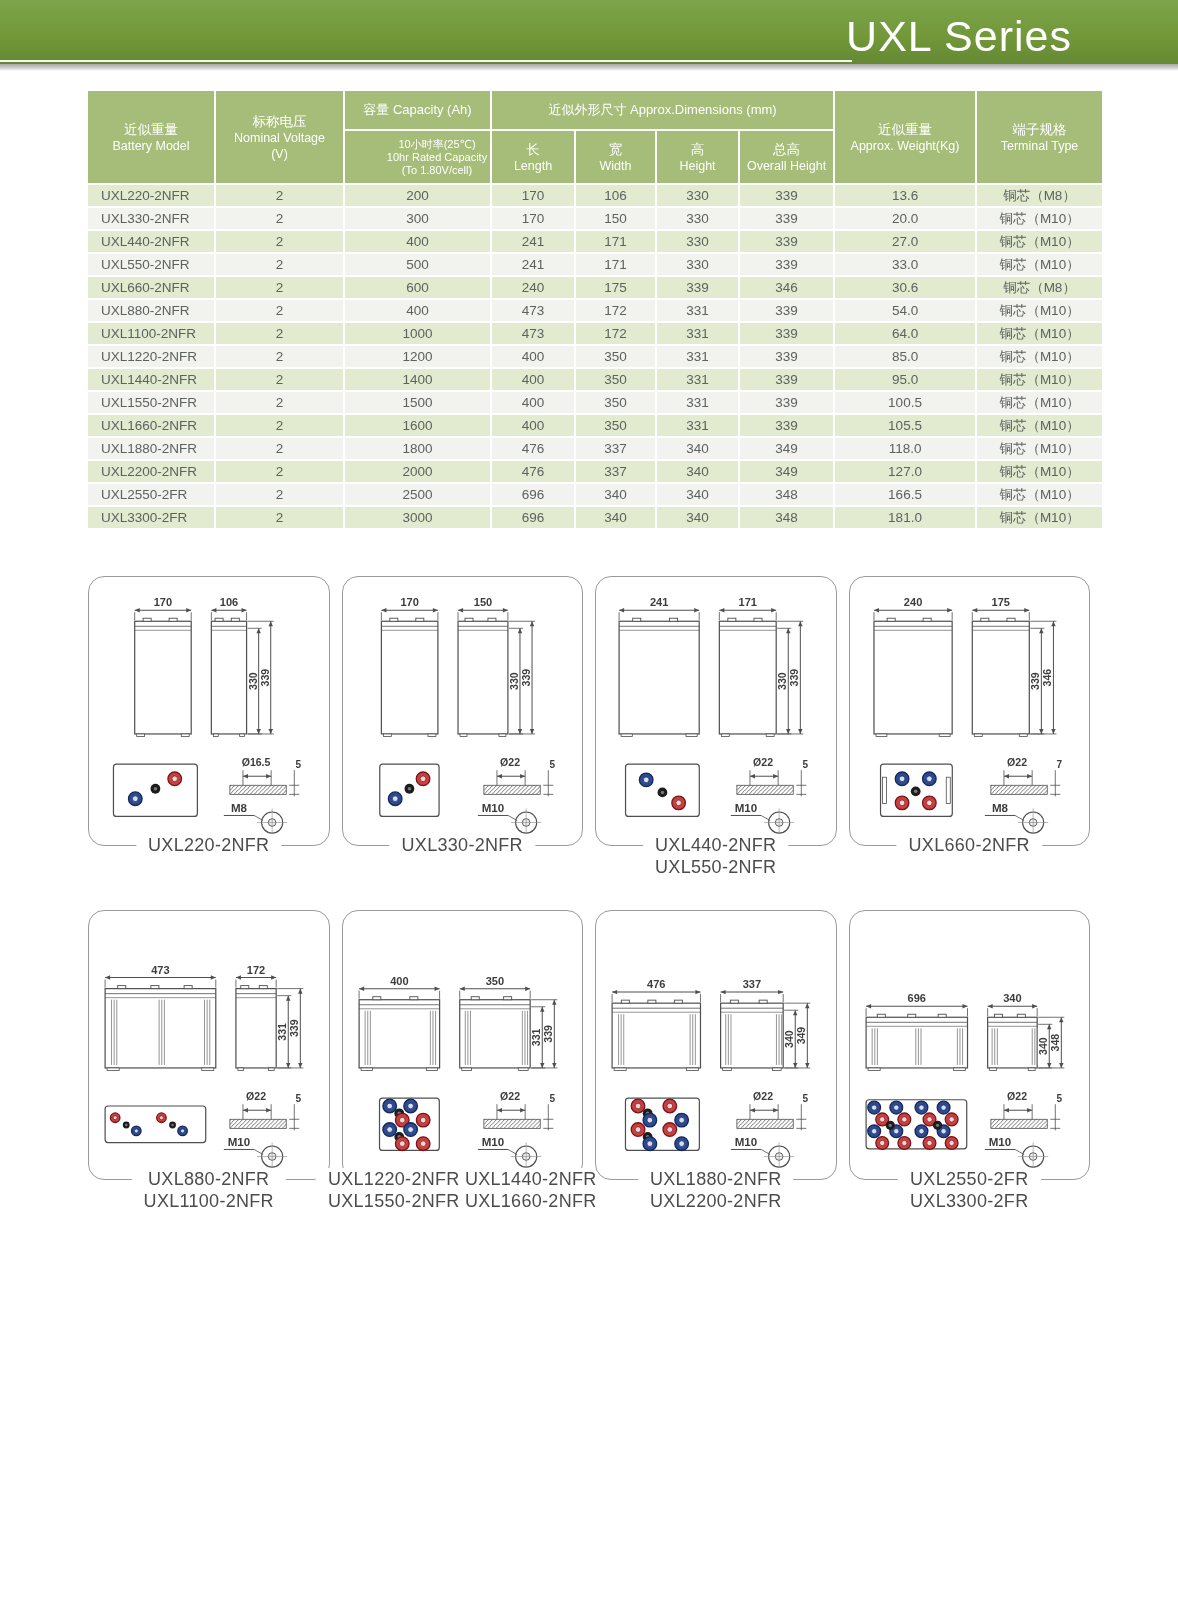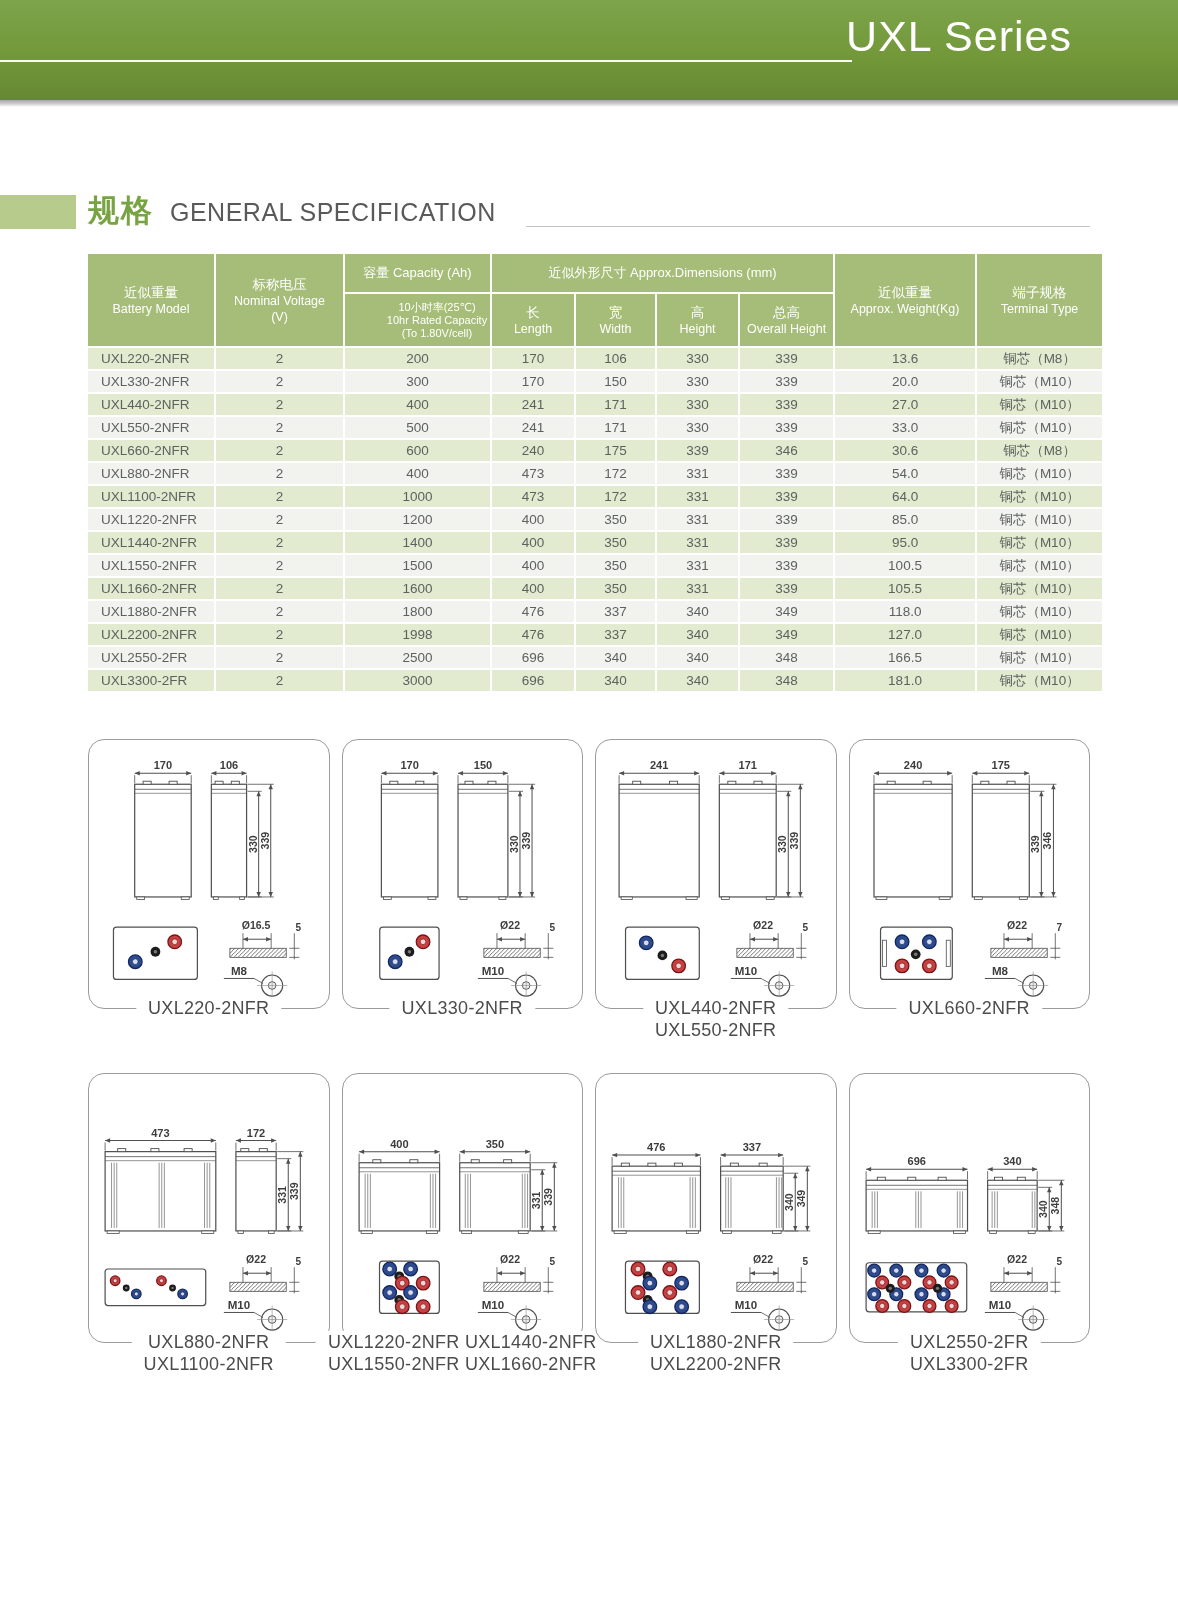--- a/index.html
+++ b/index.html
@@ -1,19 +1,19 @@
 <!DOCTYPE html>
 <html><head>
 <meta charset="utf-8">
 <style>
   html,body{margin:0;padding:0;background:#fff;}
   .page{width:1178px;height:1600px;position:relative;background:#fff;overflow:hidden;
         font-family:"Liberation Sans","DejaVu Sans",sans-serif;}
   
-  .band{position:relative;height:100px;background:linear-gradient(180deg,#7ea44c 0%,#719738 60%,#658833 100%);}
+  .band{position:relative;height:64px;background:linear-gradient(180deg,#7ea44c 0%,#719738 60%,#658833 100%);}
   .band-line{position:absolute;left:0;top:60px;width:852px;height:2px;background:rgba(255,255,255,.95);}
   .series-title{position:absolute;right:106px;top:12px;font-size:43px;color:#ffffff;font-weight:400;letter-spacing:1px;}
   .band-shadow{height:7px;background:linear-gradient(180deg,#a7a7a7,#cfcfcf 55%,#ffffff);}
   
   .sec{display:flex;align-items:baseline;position:relative;height:44px;margin:0 88px;}
   .sec .block{position:absolute;left:-88px;top:5px;width:76px;height:34px;background:#b6cb8c;}
   .sec .zh{font-size:31px;color:#78a342;font-weight:700;letter-spacing:2px;}
   .sec .en{font-size:25px;color:#595959;margin-left:16px;letter-spacing:.5px;}
   .sec .rule{flex:1;height:1px;background:#c3c3c3;margin-left:30px;align-self:flex-end;margin-bottom:7px;}
   .sec1{margin-top:83px;}
@@ -42,26 +42,20 @@
 <body>
 
 <div class="page">
 
   <div class="band">
     <div class="band-line"></div>
     <div class="series-title">UXL Series</div>
   </div>
   <div class="band-shadow"></div>
 
-  <div class="sec sec1">
-    <div class="block"></div>
-    <span class="zh">规格</span>
-    <span class="en">GENERAL SPECIFICATION</span>
-    <div class="rule"></div>
-  </div>
 
   <table class="spec">
     <colgroup>
       <col style="width:126px">
         <col style="width:127px">
         <col style="width:145px">
       <col style="width:82px">
         <col style="width:79px">
         <col style="width:81px">
       <col style="width:93px">
@@ -243,21 +237,21 @@
           <td>476</td>
           <td>337</td>
           <td>340</td>
           <td>349</td>
           <td>118.0</td>
           <td>铜芯（M10）</td>
         </tr>
         <tr class="g">
           <td class="model">UXL2200-2NFR</td>
           <td>2</td>
-          <td>1998</td>
+          <td>2000</td>
           <td>476</td>
           <td>337</td>
           <td>340</td>
           <td>349</td>
           <td>127.0</td>
           <td>铜芯（M10）</td>
         </tr>
         <tr class="w">
           <td class="model">UXL2550-2FR</td>
           <td>2</td>

